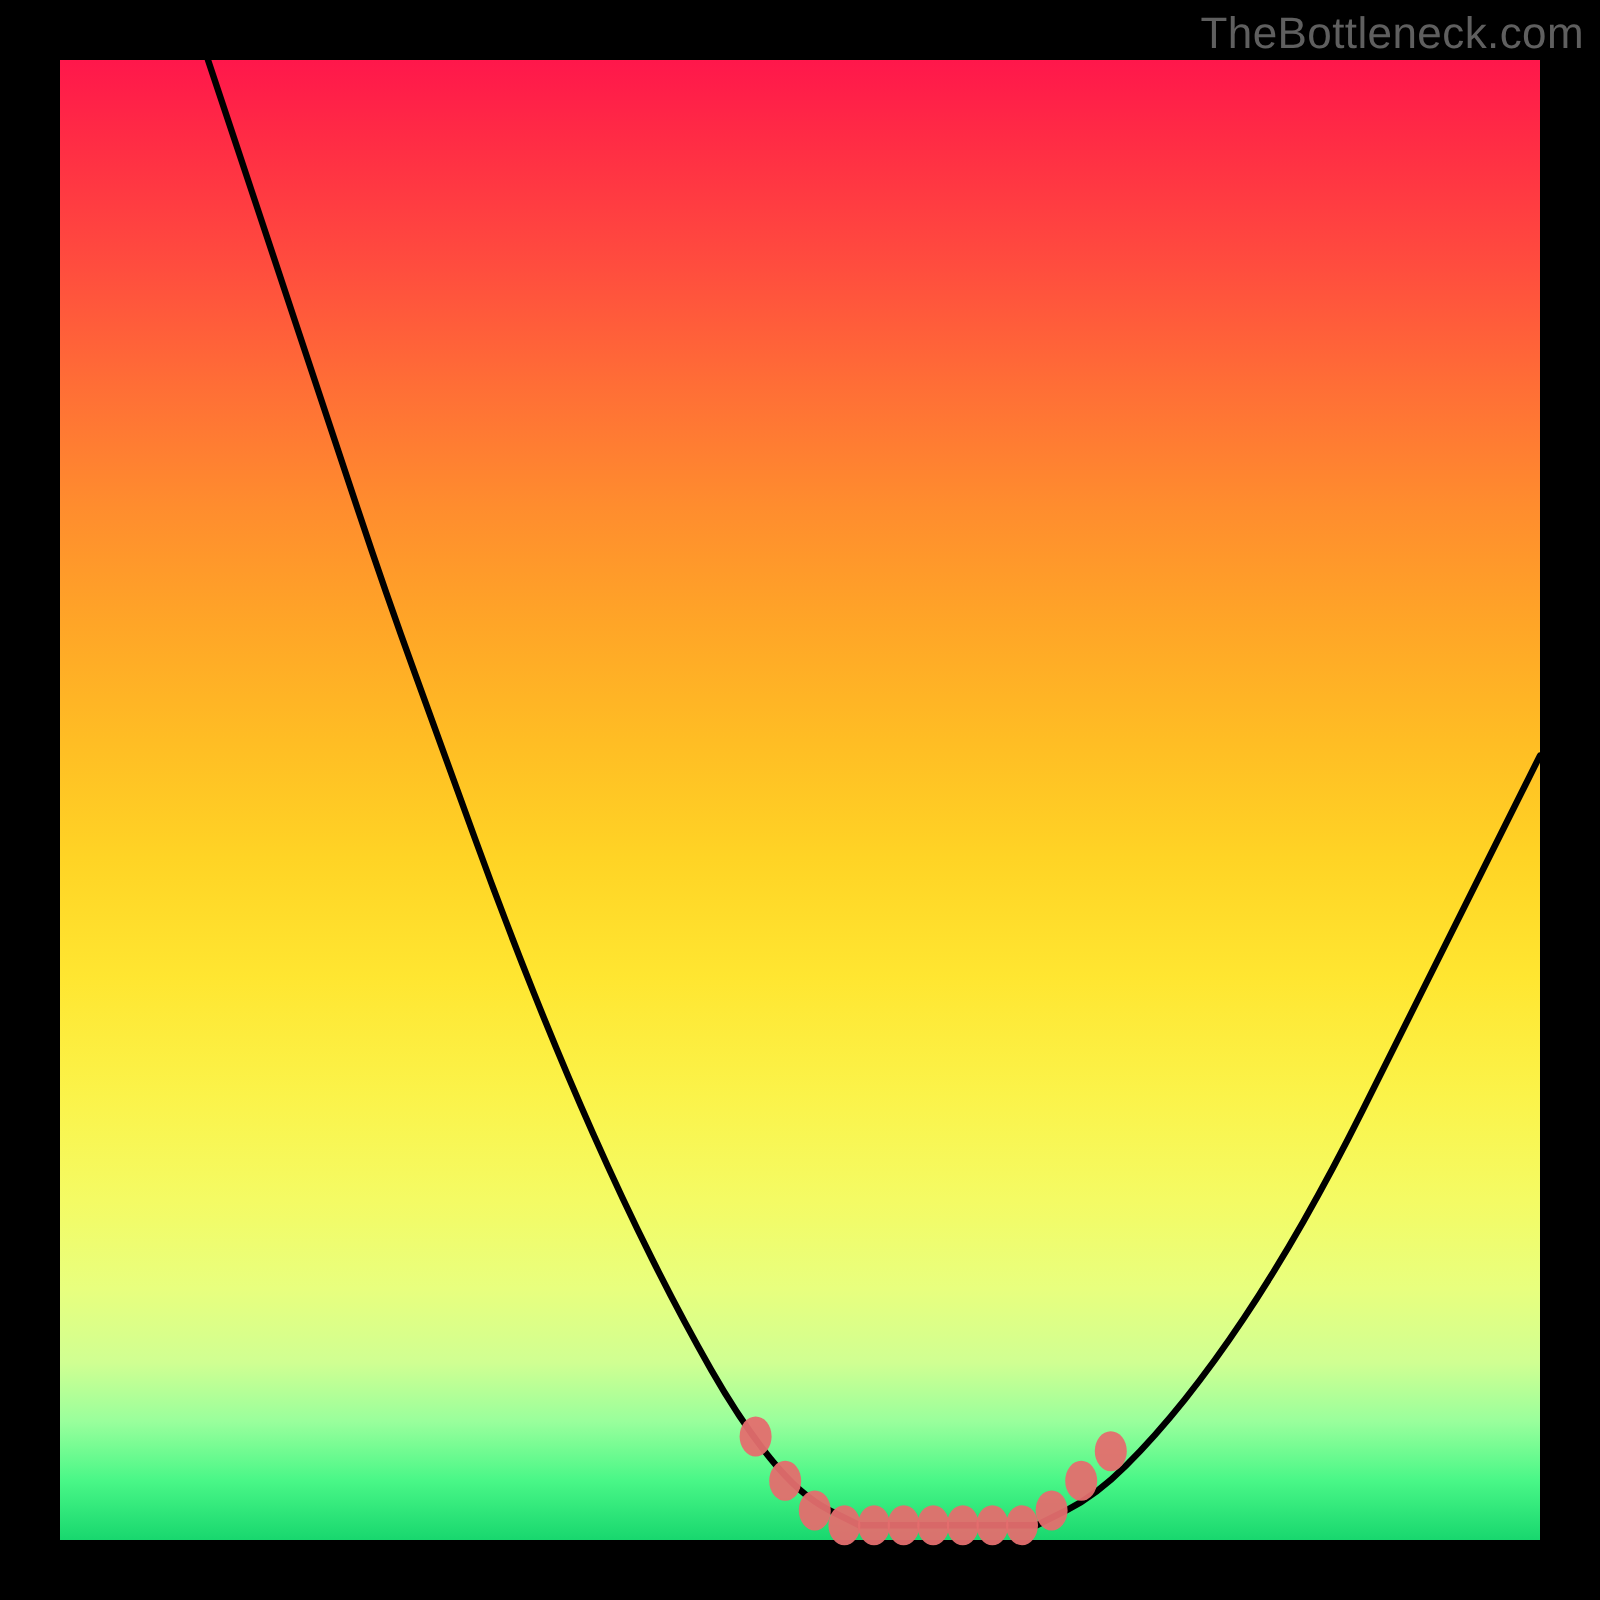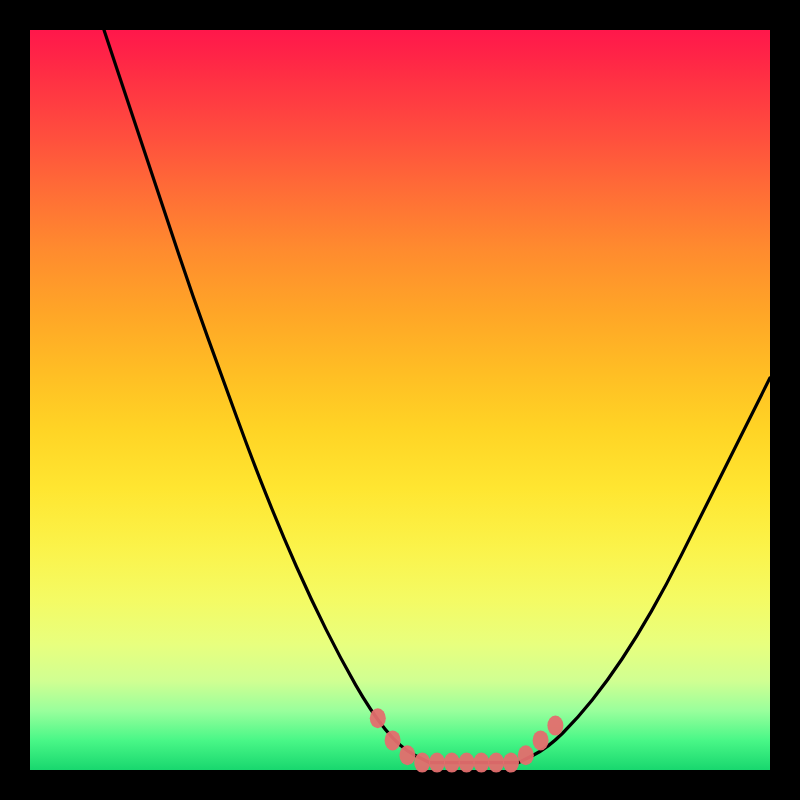--- a/index.html
+++ b/index.html
@@ -85,13 +85,14 @@
           <ellipse cx="436.6" cy="732.6" rx="8" ry="10" class="marker" fill="#e46e6e"></ellipse>
           <ellipse cx="451.4" cy="732.6" rx="8" ry="10" class="marker" fill="#e46e6e"></ellipse>
           <ellipse cx="466.2" cy="732.6" rx="8" ry="10" class="marker" fill="#e46e6e"></ellipse>
           <ellipse cx="481.0" cy="732.6" rx="8" ry="10" class="marker" fill="#e46e6e"></ellipse>
           <ellipse cx="495.8" cy="725.2" rx="8" ry="10" class="marker" fill="#e46e6e"></ellipse>
           <ellipse cx="510.6" cy="710.4" rx="8" ry="10" class="marker" fill="#e46e6e"></ellipse>
           <ellipse cx="525.4" cy="695.6" rx="8" ry="10" class="marker" fill="#e46e6e"></ellipse>
         </g>
     </svg>
   </div>
+  <div class="watermark">TheBottleneck.com</div>
 </div>
 
 </body></html>

